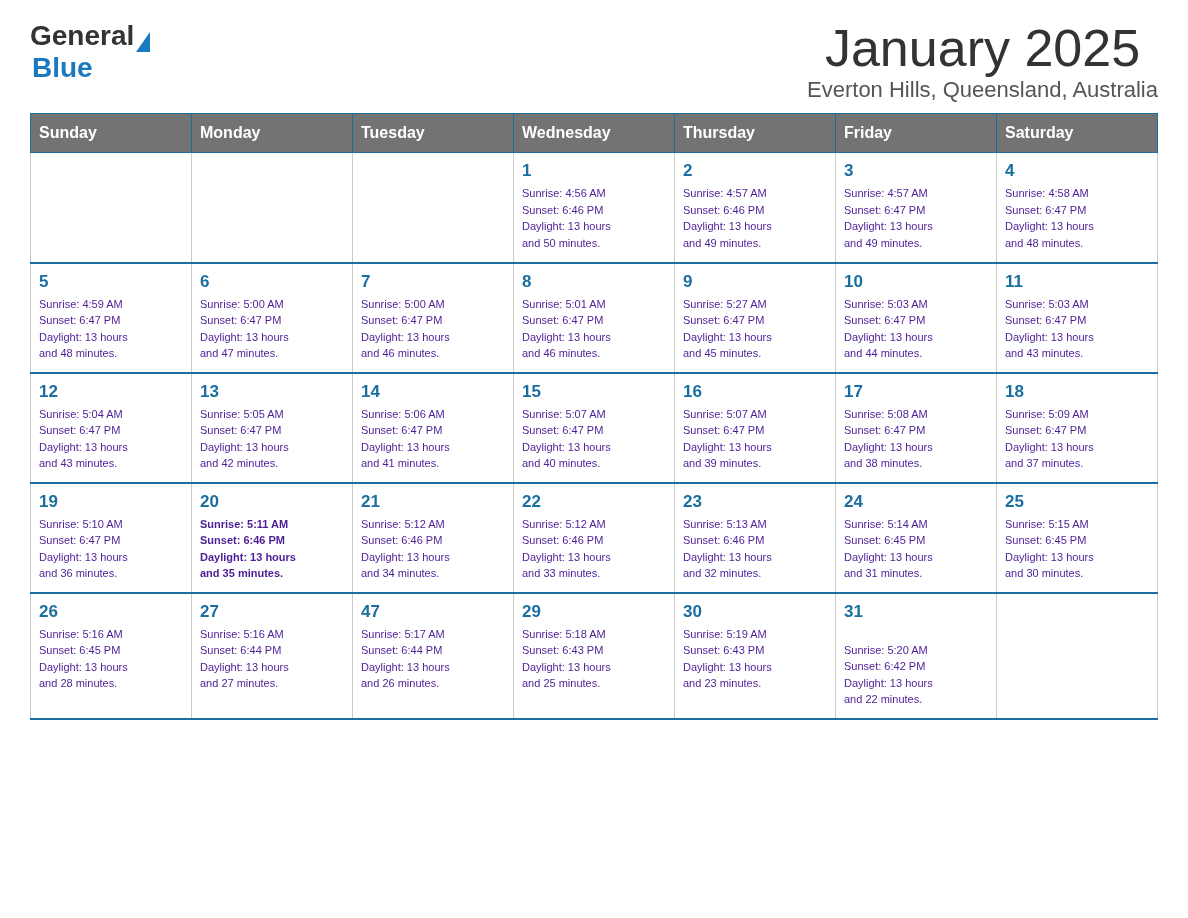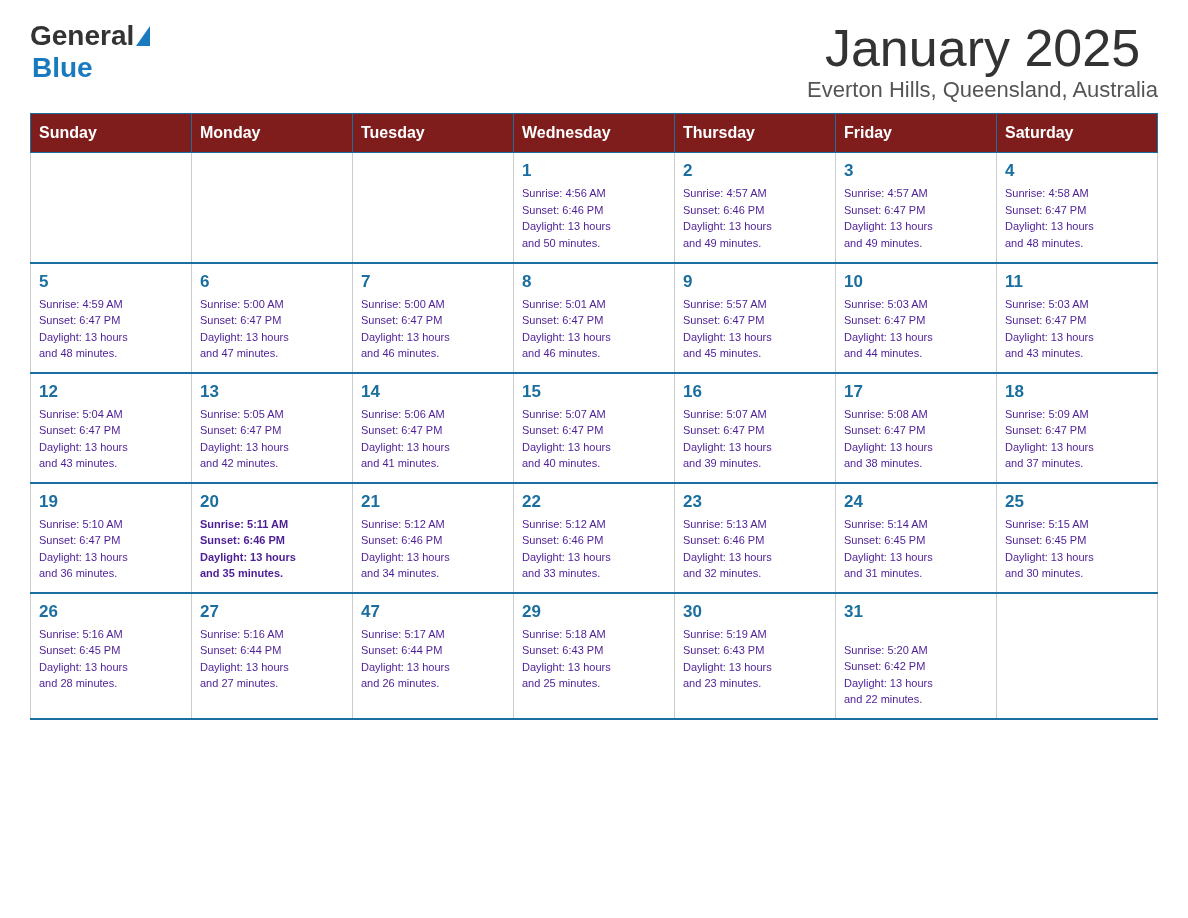--- a/index.html
+++ b/index.html
@@ -29,21 +29,21 @@
       border-bottom: 20px solid #1a7abf;
       margin-left: 2px;
       margin-top: 6px;
     }
     .logo-wrapper {
       display: flex;
       flex-direction: column;
     }
     .logo-line1 {
       display: flex;
-      align-items: flex-start;
+      align-items: flex-end;
     }
     .logo-line2 {
       font-size: 28px;
       font-weight: bold;
       color: #1a7abf;
       margin-left: 2px;
     }
     .title-block {
       text-align: center;
       margin-left: 12px;
@@ -58,21 +58,21 @@
       font-size: 22px;
       font-weight: normal;
       color: #555;
     }
     table {
       width: 100%;
       border-collapse: collapse;
       table-layout: fixed;
     }
     thead tr th {
-      background-color: #7f1d1d;
+      background-color: #737373;
       color: #fff;
       font-size: 16px;
       font-weight: bold;
       padding: 10px 8px;
       text-align: left;
       border: 1px solid #1a6fa0;
     }
     tbody tr td {
       vertical-align: top;
       padding: 8px 8px 10px 8px;
@@ -187,21 +187,21 @@
         </td>
         <td>
           <span class="day-number">8</span>
           <div class="day-info" style="white-space: pre-line;">Sunrise: 5:01 AM
 Sunset: 6:47 PM
 Daylight: 13 hours
 and 46 minutes.</div>
         </td>
         <td>
           <span class="day-number">9</span>
-          <div class="day-info" style="white-space: pre-line;">Sunrise: 5:57 AM
+          <div class="day-info" style="white-space: pre-line;">Sunrise: 5:27 AM
 Sunset: 6:47 PM
 Daylight: 13 hours
 and 45 minutes.</div>
         </td>
         <td>
           <span class="day-number">10</span>
           <div class="day-info" style="white-space: pre-line;">Sunrise: 5:03 AM
 Sunset: 6:47 PM
 Daylight: 13 hours
 and 44 minutes.</div>

